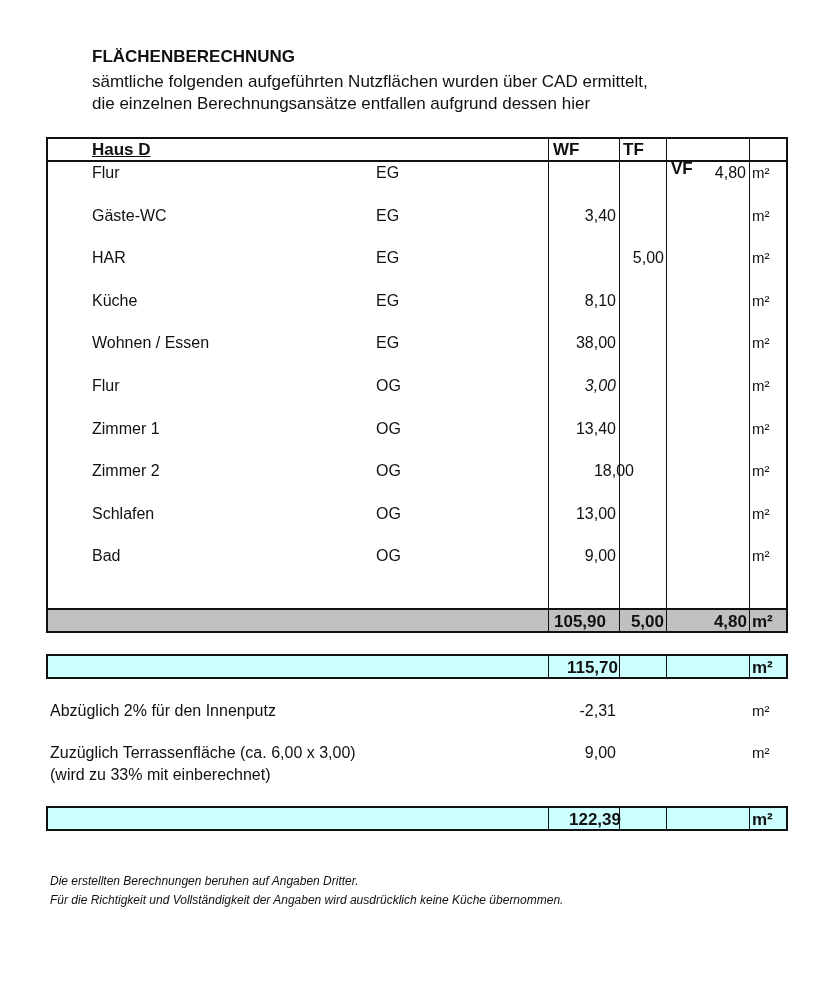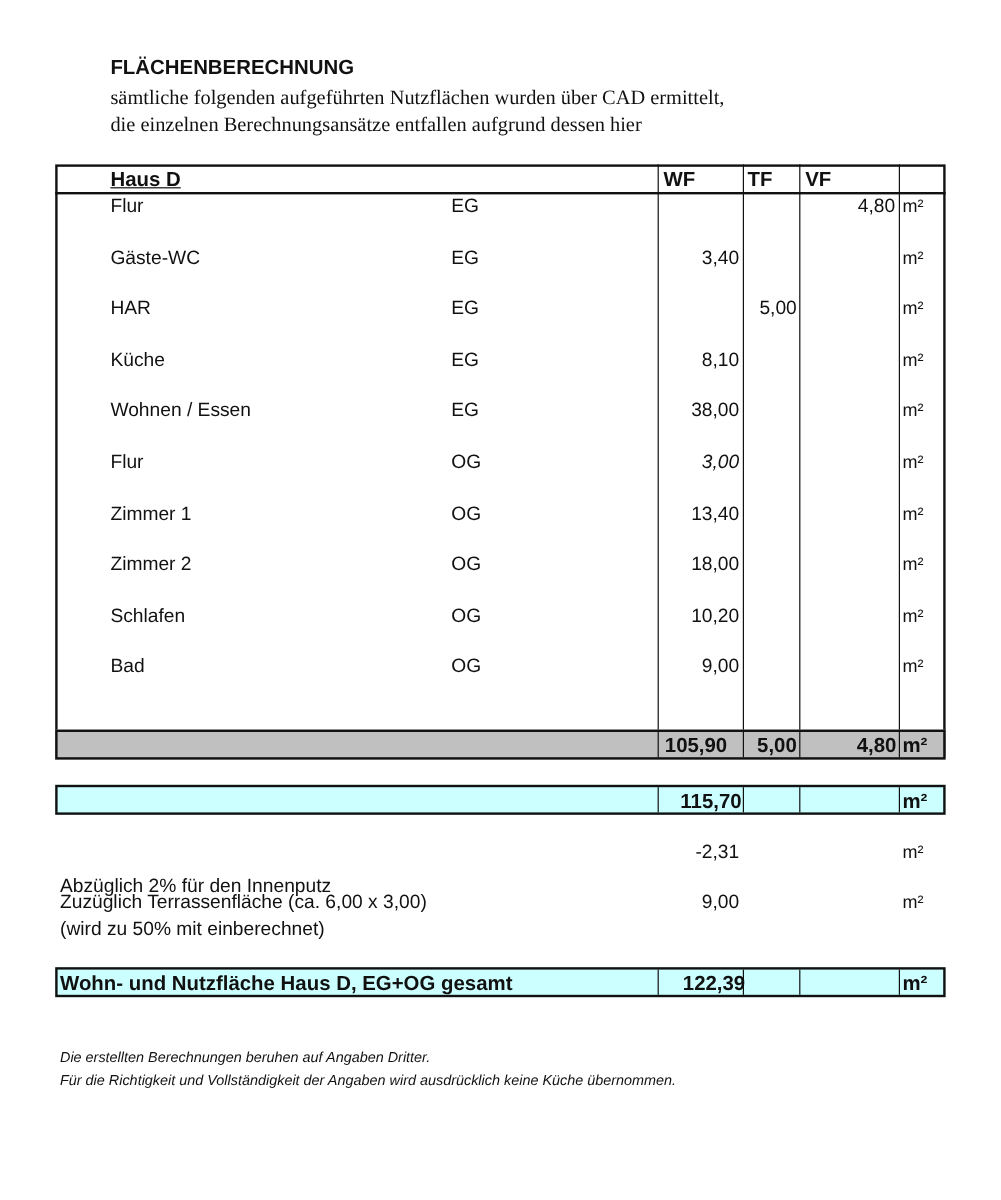--- a/index.html
+++ b/index.html
@@ -1,20 +1,20 @@
 <!DOCTYPE html>
 <html><head>
 <meta charset="utf-8">
 <style>
   html, body { margin:0; padding:0; background:#ffffff; }
   body { width:834px; height:1000px; position:relative; overflow:hidden;
          font-family:"Liberation Sans", sans-serif; color:#111; }
   .abs { position:absolute; white-space:nowrap; }
   .title { left:92px; top:47px; font-size:17px; font-weight:bold; }
-  .intro { left:92px; font-size:17px;font-family:Liberation Serif, serif; }
+  .intro { left:92px; font-size:17px; }
   .intro.l1 { top:72px; }
   .intro.l2 { top:94px; }
 
   
   .frame { position:absolute; left:46px; top:137px; width:742px; height:494px;
            border:2px solid #111; box-sizing:border-box; }
   .vline { position:absolute; width:0; border-left:1.5px solid #111; }
   .hline { position:absolute; height:0; border-top:2px solid #111; }
 
   .hdr { font-size:17px; font-weight:bold; top:140px; }
@@ -39,21 +39,21 @@
 <div class="frame"></div>
 <div class="hline" style="left:46px;top:160px;width:742px;"></div>
 <div class="vline" style="left:548px;top:137px;height:494px;"></div>
 <div class="vline" style="left:619px;top:137px;height:494px;"></div>
 <div class="vline" style="left:666px;top:137px;height:494px;"></div>
 <div class="vline" style="left:749px;top:137px;height:494px;"></div>
 
 <div class="abs hdr" style="left:92px;text-decoration:underline;">Haus D</div>
 <div class="abs hdr" style="left:553px;">WF</div>
 <div class="abs hdr" style="left:623px;">TF</div>
-<div class="abs hdr" style="left:671px;">VF</div>
+<div class="abs hdr" style="left:671px;margin-top:19px;">VF</div>
 
 <div id="rows">
     <div class="abs cell" style="left:92px;top:164px;">Flur</div>
     <div class="abs cell" style="left:376px;top:164px;">EG</div>
     <div class="abs cell num" style="left:548px;width:68px;top:164px;"></div>
     <div class="abs cell num" style="left:619px;width:45px;top:164px;"></div>
     <div class="abs cell num" style="left:666px;width:80px;top:164px;">4,80</div>
     <div class="abs unit" style="left:752px;top:164px;">m²</div>
     <div class="abs cell" style="left:92px;top:207px;">Gäste-WC</div>
     <div class="abs cell" style="left:376px;top:207px;">EG</div>
@@ -86,27 +86,27 @@
     <div class="abs cell num" style="left:666px;width:80px;top:377px;"></div>
     <div class="abs unit" style="left:752px;top:377px;">m²</div>
     <div class="abs cell" style="left:92px;top:420px;">Zimmer 1</div>
     <div class="abs cell" style="left:376px;top:420px;">OG</div>
     <div class="abs cell num" style="left:548px;width:68px;top:420px;">13,40</div>
     <div class="abs cell num" style="left:619px;width:45px;top:420px;"></div>
     <div class="abs cell num" style="left:666px;width:80px;top:420px;"></div>
     <div class="abs unit" style="left:752px;top:420px;">m²</div>
     <div class="abs cell" style="left:92px;top:462px;">Zimmer 2</div>
     <div class="abs cell" style="left:376px;top:462px;">OG</div>
-    <div class="abs cell num" style="left:548px;width:68px;top:462px;">18,00</div>
+    <div class="abs cell num" style="left:548px;width:68px;top:462px;padding-left:18px;">18,00</div>
     <div class="abs cell num" style="left:619px;width:45px;top:462px;"></div>
     <div class="abs cell num" style="left:666px;width:80px;top:462px;"></div>
     <div class="abs unit" style="left:752px;top:462px;">m²</div>
     <div class="abs cell" style="left:92px;top:505px;">Schlafen</div>
     <div class="abs cell" style="left:376px;top:505px;">OG</div>
-    <div class="abs cell num" style="left:548px;width:68px;top:505px;">10,20</div>
+    <div class="abs cell num" style="left:548px;width:68px;top:505px;">13,00</div>
     <div class="abs cell num" style="left:619px;width:45px;top:505px;"></div>
     <div class="abs cell num" style="left:666px;width:80px;top:505px;"></div>
     <div class="abs unit" style="left:752px;top:505px;">m²</div>
     <div class="abs cell" style="left:92px;top:547px;">Bad</div>
     <div class="abs cell" style="left:376px;top:547px;">OG</div>
     <div class="abs cell num" style="left:548px;width:68px;top:547px;">9,00</div>
     <div class="abs cell num" style="left:619px;width:45px;top:547px;"></div>
     <div class="abs cell num" style="left:666px;width:80px;top:547px;"></div>
     <div class="abs unit" style="left:752px;top:547px;">m²</div>
   </div>
@@ -124,31 +124,30 @@
 
 <div class="sumrow cyan" style="top:654px;height:25px;">
   <span class="vline" style="left:500px;top:0;height:21px;"></span>
   <span class="vline" style="left:571px;top:0;height:21px;"></span>
   <span class="vline" style="left:618px;top:0;height:21px;"></span>
   <span class="vline" style="left:701px;top:0;height:21px;"></span>
   <span class="abs txt num" style="left:502px;width:68px;top:2px;">115,70</span>
   <span class="abs txt unit" style="left:704px;top:2px;">m²</span>
 </div>
 
-<div class="abs cell" style="left:50px;top:730px;">Abzüglich 2% für den Innenputz</div>
+<div class="abs cell" style="left:50px;top:702px;">Abzüglich 2% für den Innenputz</div>
 <div class="abs cell num" style="left:548px;width:68px;top:702px;">-2,31</div>
 <div class="abs unit" style="left:752px;top:702px;">m²</div>
 
 <div class="abs cell" style="left:50px;top:744px;">Zuzüglich Terrassenfläche (ca. 6,00 x 3,00)</div>
-<div class="abs cell" style="left:50px;top:766px;">(wird zu 50% mit einberechnet)</div>
+<div class="abs cell" style="left:50px;top:766px;">(wird zu 33% mit einberechnet)</div>
 <div class="abs cell num" style="left:548px;width:68px;top:744px;">9,00</div>
 <div class="abs unit" style="left:752px;top:744px;">m²</div>
 
 <div class="sumrow cyan" style="top:806px;height:25px;">
-  <span class="abs txt" style="left:2px;top:2px;">Wohn- und Nutzfläche Haus D, EG+OG gesamt</span>
   <span class="vline" style="left:500px;top:0;height:21px;"></span>
   <span class="vline" style="left:571px;top:0;height:21px;"></span>
   <span class="vline" style="left:618px;top:0;height:21px;"></span>
   <span class="vline" style="left:701px;top:0;height:21px;"></span>
   <span class="abs txt num" style="left:502px;width:71px;top:2px;">122,39</span>
   <span class="abs txt unit" style="left:704px;top:2px;">m²</span>
 </div>
 
 <div class="abs foot" style="top:874px;">Die erstellten Berechnungen beruhen auf Angaben Dritter.</div>
 <div class="abs foot" style="top:893px;">Für die Richtigkeit und Vollständigkeit der Angaben wird ausdrücklich keine Küche übernommen.</div>

